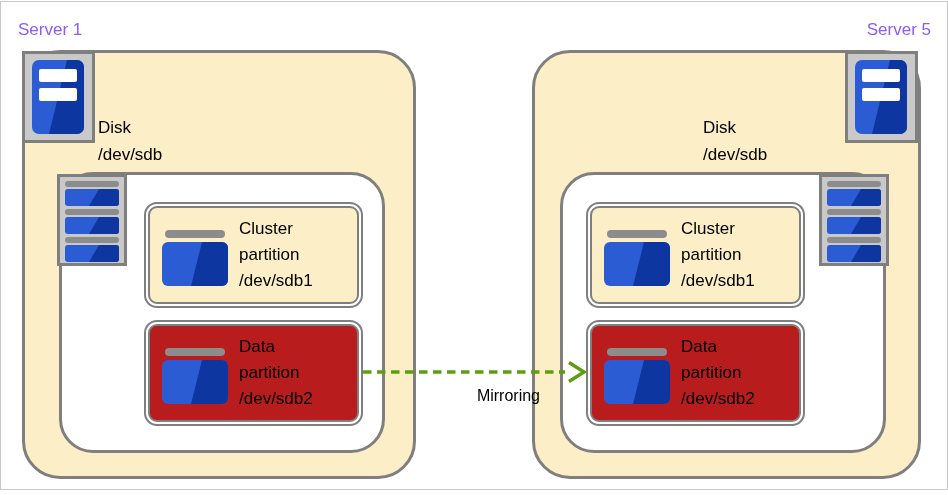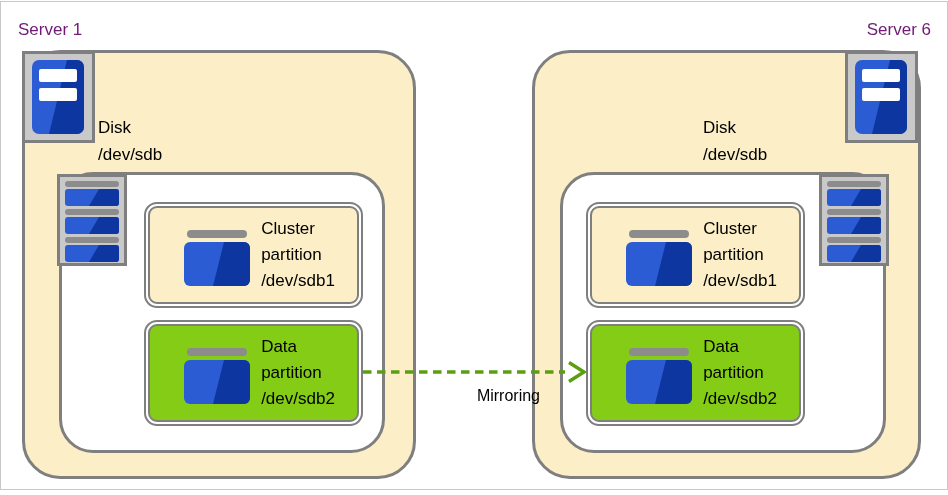--- a/index.html
+++ b/index.html
@@ -1,27 +1,27 @@
 <!DOCTYPE html>
 <html><head>
 <meta charset="utf-8">
 <style>
   html,body{margin:0;padding:0;background:#fff;}
   body{font-family:"Liberation Sans",sans-serif;color:#000;}
   .stage{position:relative;width:948px;height:495px;background:#fff;overflow:hidden;}
   .frame{position:absolute;left:0;top:1px;width:946px;height:487px;border:1px solid #c9c9c9;pointer-events:none;}
-  .server-label{position:absolute;top:20px;font-size:17px;color:#701a75;white-space:nowrap;}
+  .server-label{position:absolute;top:20px;font-size:17px;color:#8b5cf6;white-space:nowrap;}
   .server-box{position:absolute;top:50px;height:429px;background:#FCEFC7;border:3px solid #7F7F7F;border-radius:38px;box-sizing:border-box;}
   .white-box{position:absolute;top:172px;width:326px;height:281px;background:#fff;border:3px solid #7F7F7F;border-radius:34px;box-sizing:border-box;}
   .disk-label{position:absolute;top:114px;width:140px;text-align:left;font-size:17px;line-height:27px;}
   .icon{position:absolute;}
   .part-outer{position:absolute;width:219px;height:106px;border:2px solid #7F7F7F;border-radius:13px;background:#fff;padding:2px;box-sizing:border-box;}
-  .part-inner{width:100%;height:100%;border:2px solid #7F7F7F;border-radius:9px;box-sizing:border-box;display:flex;align-items:center;padding-left:12px;justify-content:center;}
+  .part-inner{width:100%;height:100%;border:2px solid #7F7F7F;border-radius:9px;box-sizing:border-box;display:flex;align-items:center;padding-left:12px;}
   .fill-cream{background:#FCEFC7;}
-  .fill-blue{background:#84cc16;}
+  .fill-blue{background:#b91c1c;}
   .part-icon{flex:0 0 auto;margin-top:6px;}
   .part-text{margin-left:11px;font-size:17px;line-height:26px;white-space:nowrap;}
   .mirror-label{position:absolute;left:400px;top:387px;width:140px;text-align:right;font-size:16px;}
   .arrow-svg{position:absolute;left:362px;top:358px;}
 </style>
 </head>
 <body>
 
 <svg width="0" height="0" style="position:absolute" aria-hidden="true">
   <defs>
@@ -110,21 +110,21 @@
           <use href="#sym-partition"></use>
         </svg>
       <div class="part-text">
         <div>Data</div>
         <div>partition</div>
         <div>/dev/sdb2</div>
       </div>
     </div>
   </div>
 
-  <div class="server-label" style="right:17px;">Server 6</div>
+  <div class="server-label" style="right:17px;">Server 5</div>
 
   <div class="server-box" style="left:532px;width:389px;"></div>
 
   <div class="white-box" style="left:560px;"></div>
 
   <div class="disk-label" style="left:703px;">
     <div>Disk</div>
     <div>/dev/sdb</div>
   </div>
 

